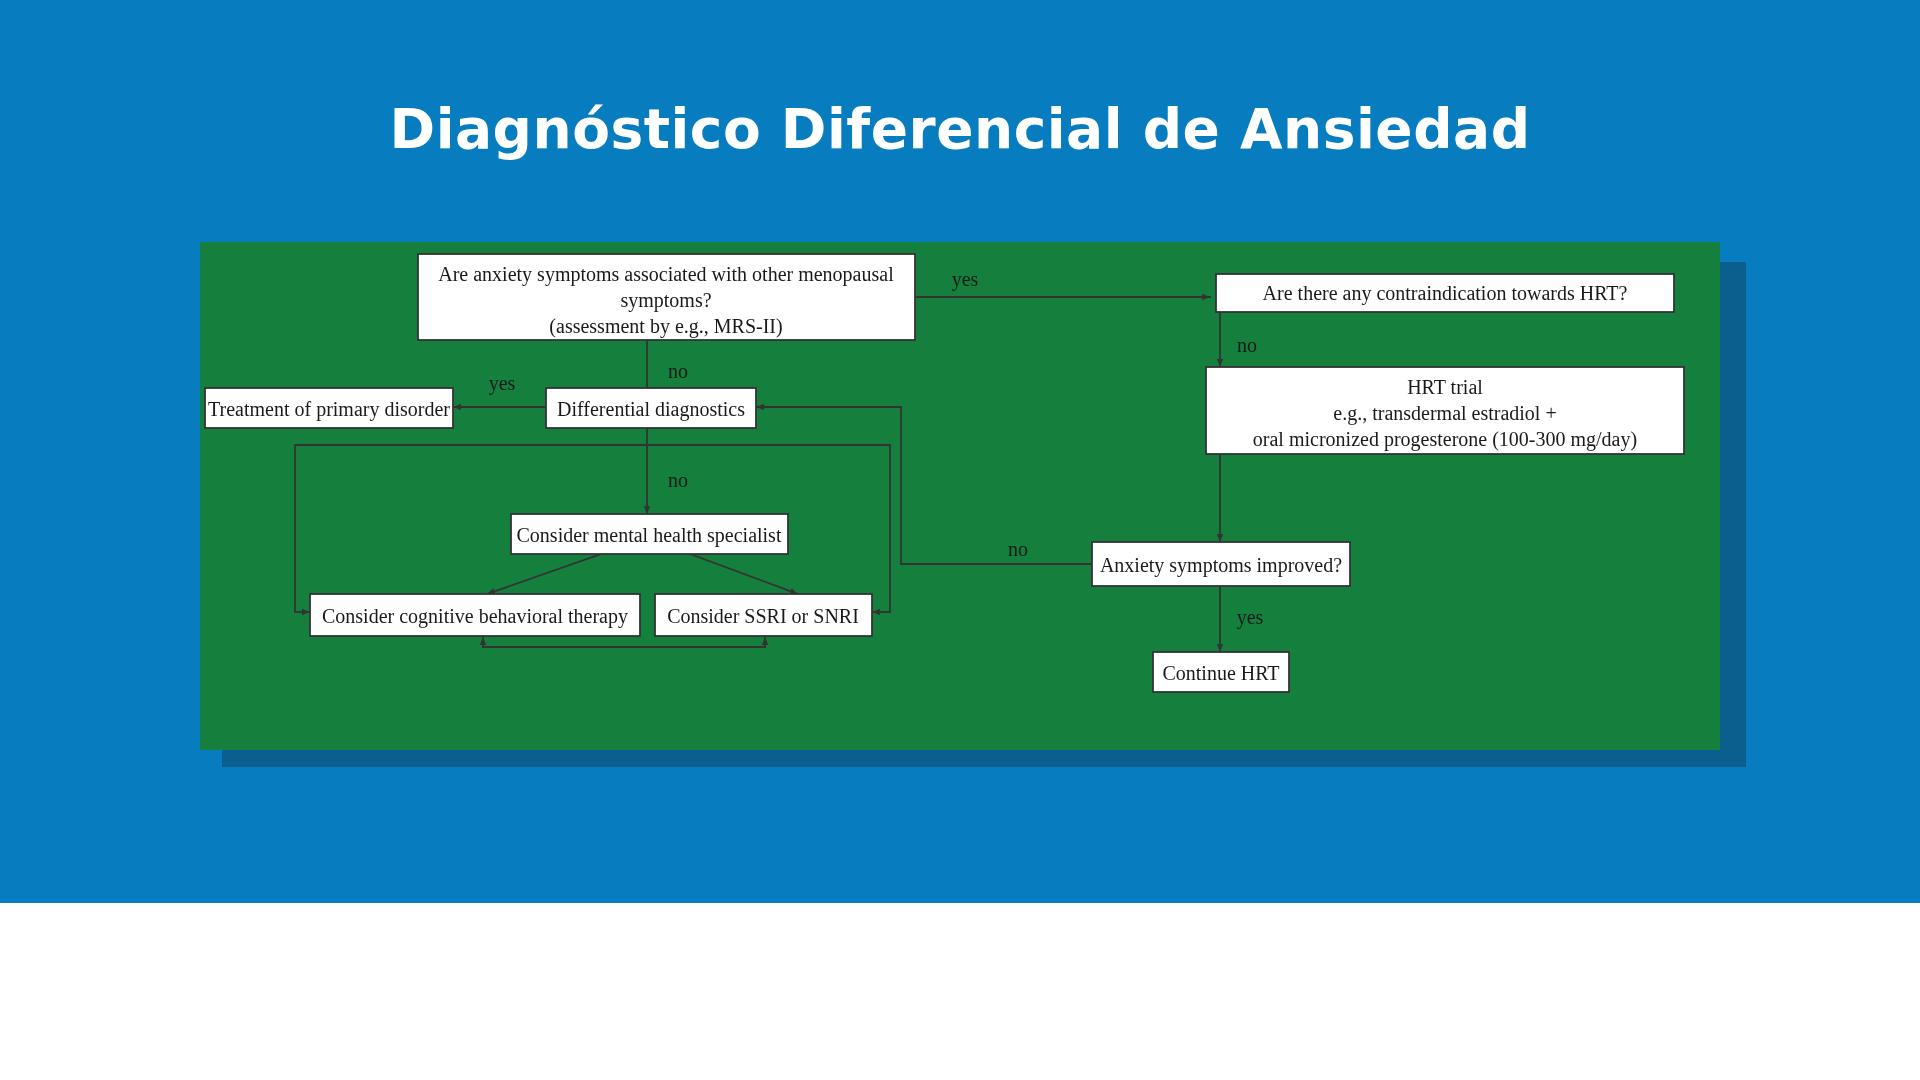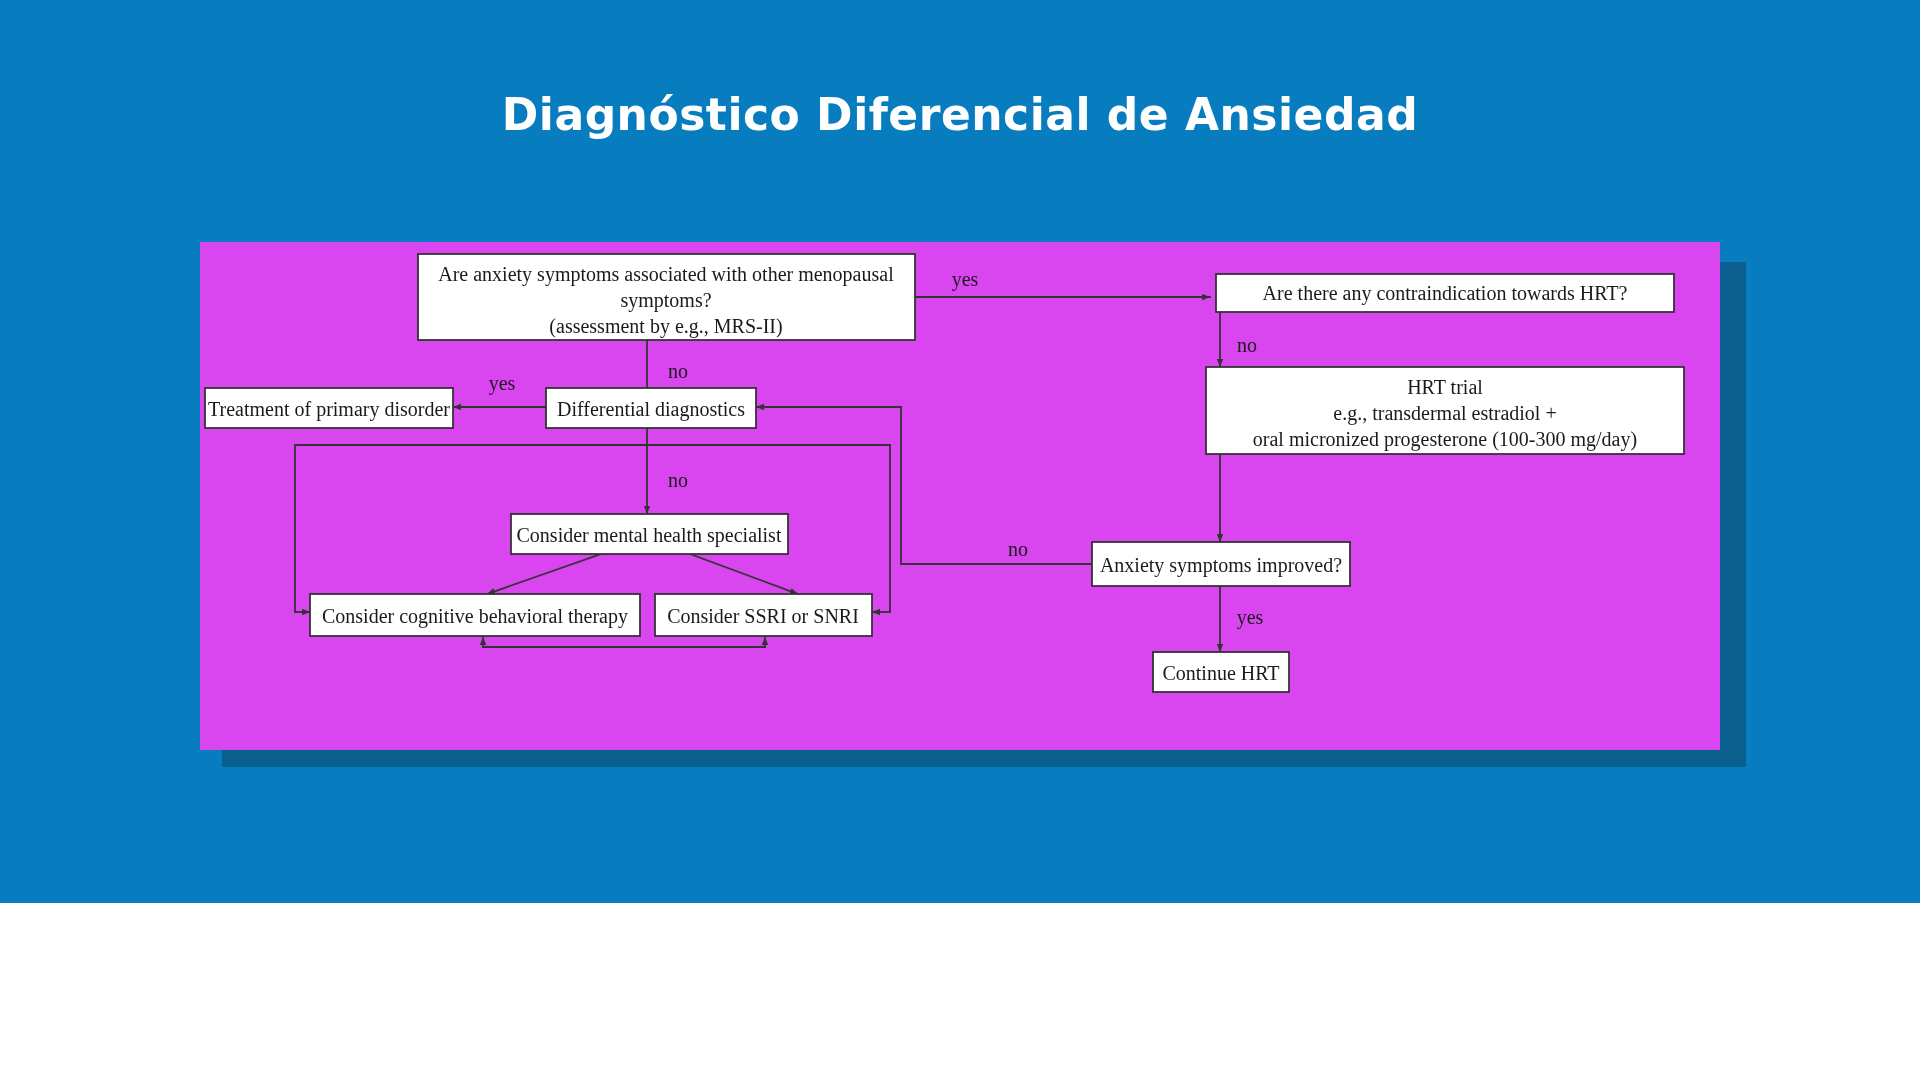--- a/index.html
+++ b/index.html
@@ -10,35 +10,35 @@
     position:relative;
   }
   #slide{position:absolute;inset:0;}
   .blue-bg{position:absolute;left:0;top:0;width:1920px;height:903px;background:#077dbf;}
   .footer{position:absolute;left:0;top:903px;width:1920px;height:177px;background:#ffffff;}
 
   .slide-title{
     position:absolute;left:0;top:62px;width:1920px;
     text-align:center;
     color:#ffffff;
-    font-size:44px;
+    font-size:55px;
     font-weight:bold;
     letter-spacing:0.5px;
     line-height:1.1;
     font-family:"DejaVu Sans","Liberation Sans",sans-serif;
   }
 
   
   .fig-shadow{
     position:absolute;left:222px;top:262px;width:1524px;height:505px;
     background:#0b5f8f;
   }
   .fig-panel{
     position:absolute;left:200px;top:242px;width:1520px;height:508px;
-    background:#d946ef;overflow:hidden;
+    background:#15803d;overflow:hidden;
   }
   .fig-svg{position:absolute;left:0;top:0;}
 </style>
 </head>
 <body>
 
 <div id="slide">
 
   <div class="blue-bg"></div>
 

